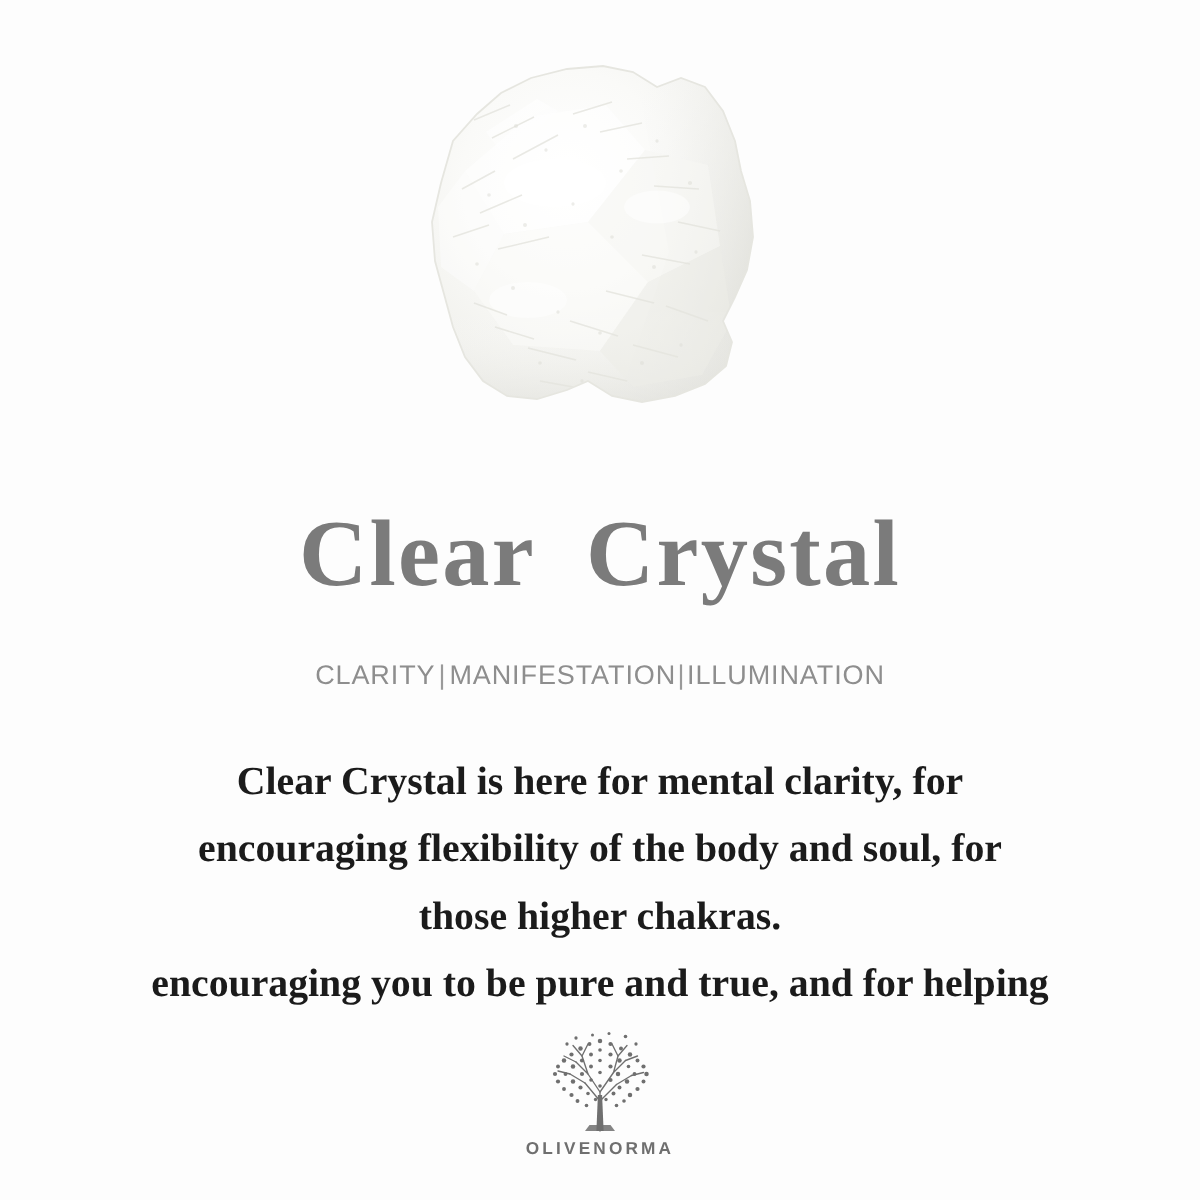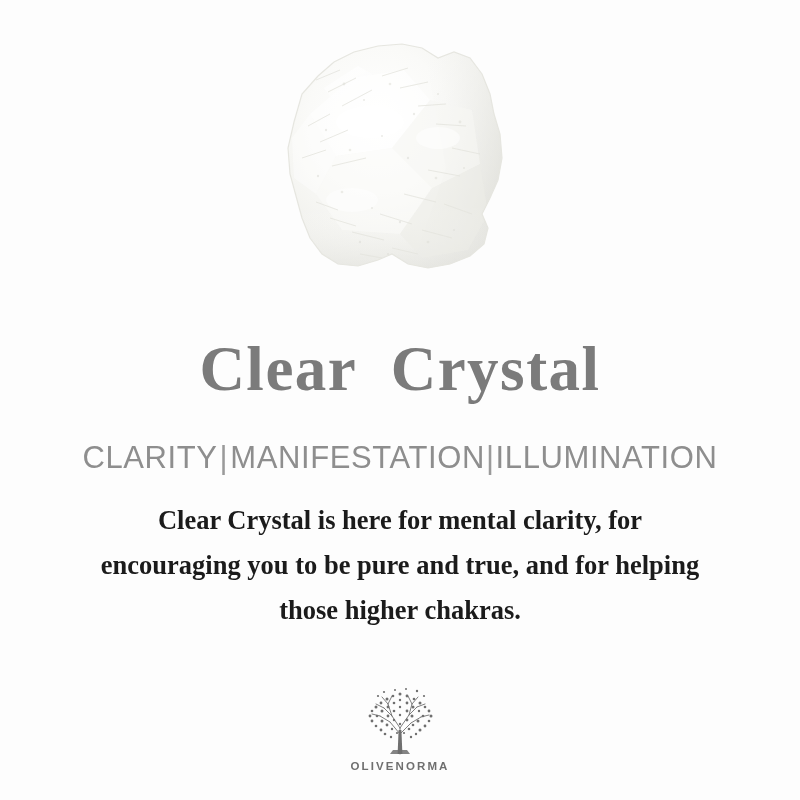--- a/index.html
+++ b/index.html
@@ -59,21 +59,21 @@
   }
 
   
   .subtitle {
     position: absolute;
     top: 441px;
     left: 0;
     width: 800px;
     text-align: center;
     font-family: "Liberation Sans", sans-serif;
-    font-size: 31px;
+    font-size: 18px;
     font-weight: 300;
     color: #8e8e8e;
     letter-spacing: 0.6px;
     line-height: 1.1;
     white-space: nowrap;
   }
   .subtitle .sep {
     color: #9a9a9a;
     font-weight: 300;
     padding: 0 2px;
@@ -223,22 +223,23 @@
                L70,200 L64,178 L58,156 L56,130 Z" fill="none" stroke="#e6e6e0" stroke-width="1.2"></path>
     </svg>
   </div>
 
   <div class="title">Clear  Crystal</div>
 
   <div class="subtitle"><span>CLARITY</span><span class="sep">|</span><span>MANIFESTATION</span><span class="sep tight">|</span><span>ILLUMINATION</span></div>
 
   <div class="body-text">
     <span class="body-line">Clear Crystal is here for mental clarity, for</span>
+    <span class="body-line">encouraging flexibility of the body and soul, for</span>
+    <span class="body-line">those higher chakras.</span>
     <span class="body-line">encouraging you to be pure and true, and for helping</span>
-    <span class="body-line">those higher chakras.</span>
   </div>
 
   <div class="logo">
     <svg class="logo-tree" viewBox="0 0 92 74">
       <g stroke="#6f6f6f" stroke-width="0.9" fill="none" stroke-linecap="round">
         <path d="M46,70 L46,44"></path>
         <path d="M46,50 L36,38 M46,50 L57,39"></path>
         <path d="M46,44 L38,32 M46,44 L55,31"></path>
         <path d="M38,32 L30,24 M38,32 L34,20"></path>
         <path d="M55,31 L63,23 M55,31 L58,20"></path>

